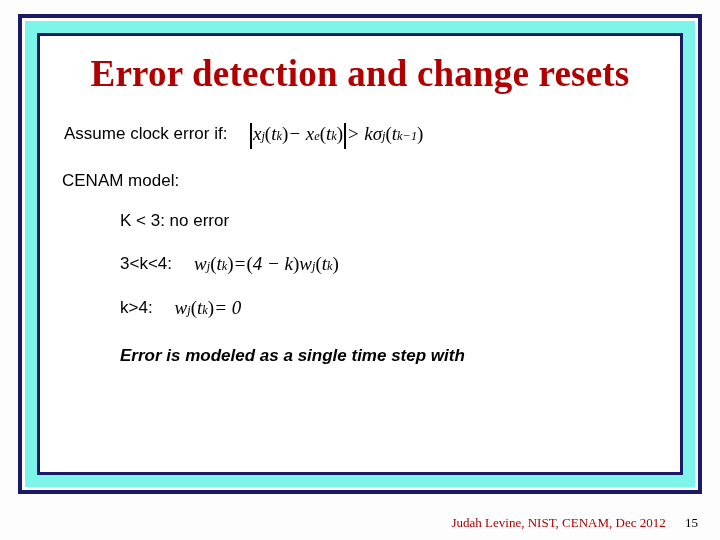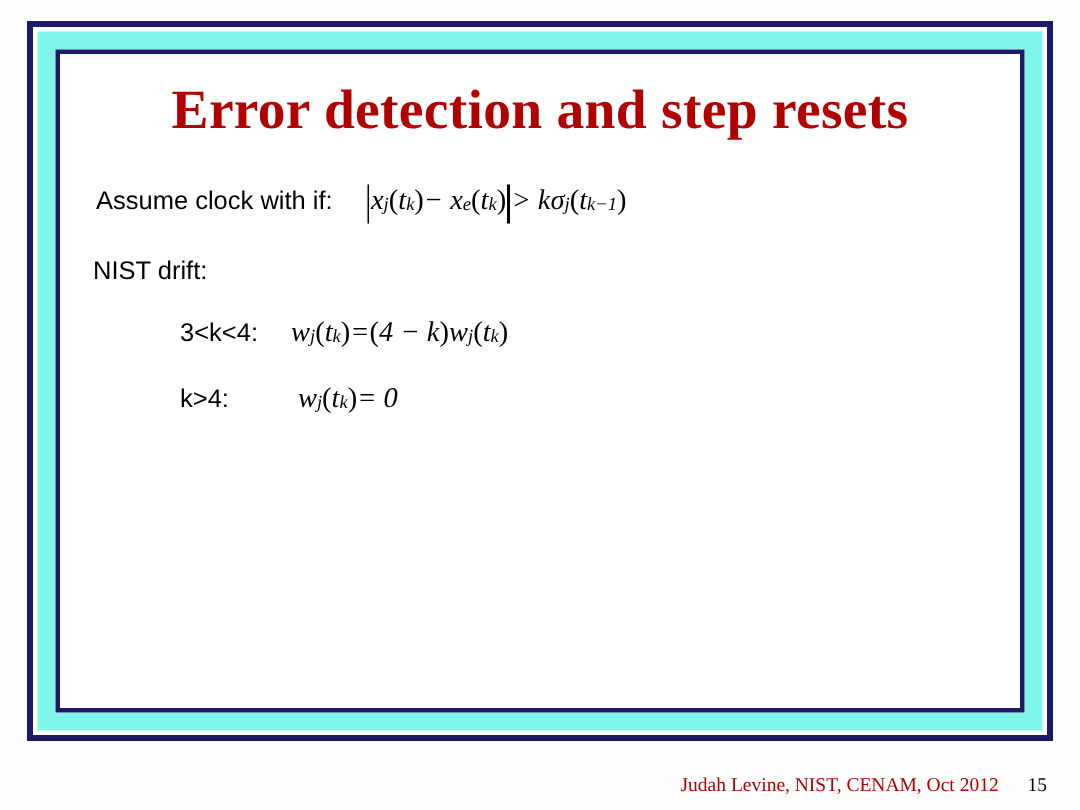--- a/index.html
+++ b/index.html
@@ -43,21 +43,21 @@
     font-size: 17px;
     color: #000;
     display: flex;
     align-items: center;
   }
   .line.assume { margin-bottom: 24px; margin-left: 2px; }
   .line.nist { margin-bottom: 20px; }
   .indent { margin-left: 58px; }
   .line.cond1 { margin-bottom: 22px; }
   .line.cond2 { margin-bottom: 22px; }
-  .line.cond3 { margin-bottom: 26px; gap: 24px; }
+  .line.cond3 { margin-bottom: 26px; }
   .formula {
     font-family: "Times New Roman", Times, serif;
     font-size: 19px;
     font-style: italic;
     white-space: nowrap;
     display: inline-flex;
     align-items: center;
     margin-left: 22px;
     justify-content: space-between;
   }
@@ -94,49 +94,51 @@
     margin-left: 16px;
   }
 </style>
 </head>
 <body>
 
 <div class="outer-frame">
   <div class="mid-frame">
     <div class="inner-frame">
 
-      <h1 class="title">Error detection and step resets</h1>
+      <h1 class="title">Error detection and change resets</h1>
 
       <div class="line assume">
-        <span>Assume clock with if:</span>
+        <span>Assume clock error if:</span>
         <span class="formula" title="|x_j(t_k) − x_e(t_k)| &gt; kσ_j(t_{k−1})">
           <span class="abs-bar"></span>x<span class="sub">j</span><span class="paren">(</span>t<span class="sub">k</span><span class="paren">)</span> − x<span class="sub">e</span><span class="paren">(</span>t<span class="sub">k</span><span class="paren">)</span><span class="abs-bar"></span> &gt; kσ<span class="sub">j</span><span class="paren">(</span>t<span class="sub">k−1</span><span class="paren">)</span>
         </span>
       </div>
 
-      <div class="line nist">NIST drift:</div>
+      <div class="line nist">CENAM model:</div>
 
+      <div class="line indent cond1">K &lt; 3: no error</div>
 
       <div class="line indent cond2">
         <span>3&lt;k&lt;4:</span>
         <span class="formula" title="w_j(t_k) = (4−k)w_j(t_k)">
           w<span class="sub">j</span><span class="paren">(</span>t<span class="sub">k</span><span class="paren">)</span> = <span class="paren">(</span>4 − k<span class="paren">)</span>w<span class="sub">j</span><span class="paren">(</span>t<span class="sub">k</span><span class="paren">)</span>
         </span>
       </div>
 
       <div class="line indent cond3">
         <span>k&gt;4:</span>
         <span class="formula" title="w_j(t_k) = 0">
           w<span class="sub">j</span><span class="paren">(</span>t<span class="sub">k</span><span class="paren">)</span> = 0
         </span>
       </div>
 
       <div class="conclusion">
+        <div>Error is modeled as a single time step with</div>
       </div>
 
     </div>
   </div>
 </div>
 
 <div class="footer">
-  <span>Judah Levine, NIST, CENAM, Oct 2012</span>
+  <span>Judah Levine, NIST, CENAM, Dec 2012</span>
   <span class="pg">15</span>
 </div>
 
 </body></html>

